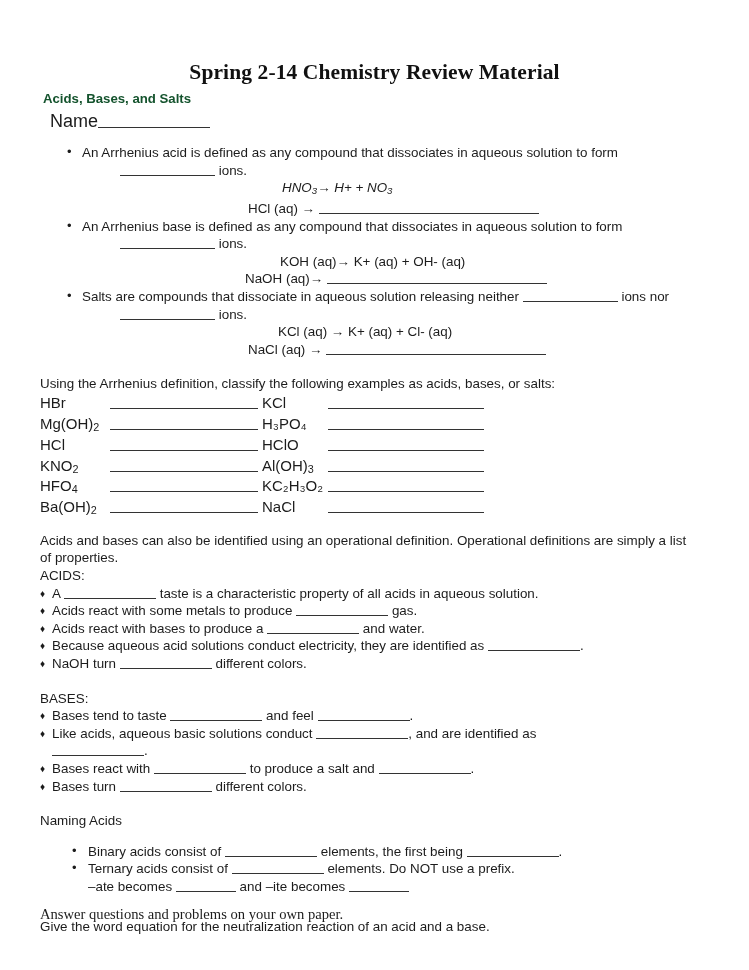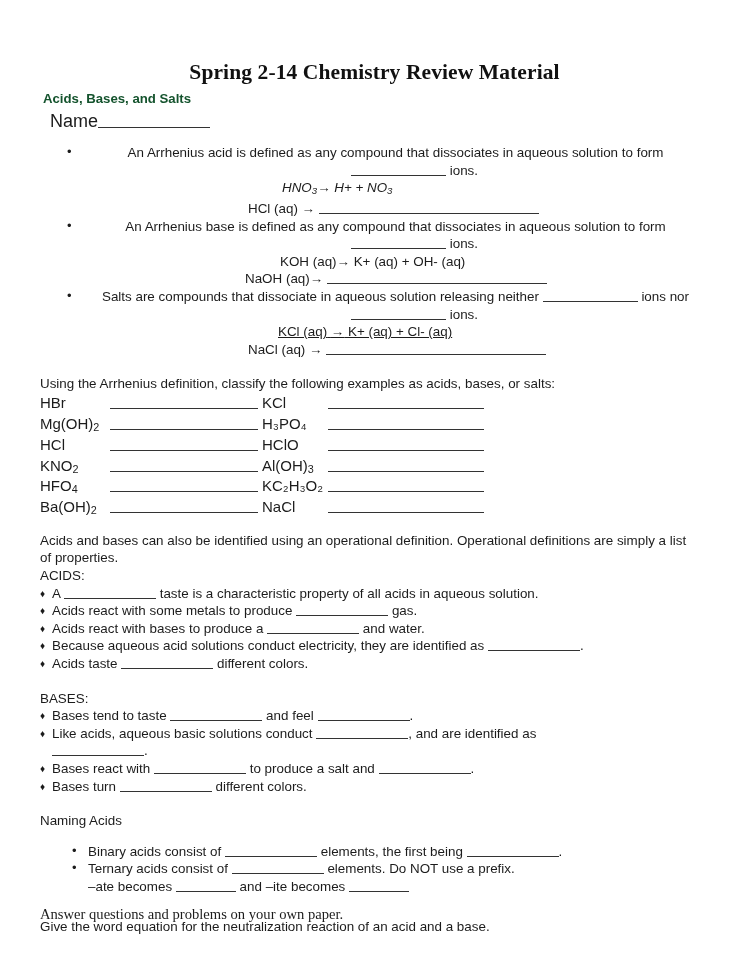--- a/index.html
+++ b/index.html
@@ -61,21 +61,20 @@
     list-style: none;
     margin: 0;
     padding: 0;
   }
   ul.bullets > li {
     position: relative;
     font-size: 13.4px;
     line-height: 17.6px;
     padding-left: 42px;
     margin: 0;
-    text-align: center;
   }
   ul.bullets > li::before {
     content: "\2022";
     position: absolute;
     left: 27px;
     top: -1px;
     font-size: 13px;
   }
   .indent-ions {
     display: inline-block;
@@ -164,21 +163,21 @@
     font-size: 14.6px;
     position: absolute;
     left: 40px;
     top: 906px;
     margin: 0;
   }
   .center-ind-1 { padding-left: 242px; font-style: italic; }
   .center-ind-2 { padding-left: 208px; }
   .center-ind-3 { padding-left: 240px; }
   .center-ind-4 { padding-left: 205px; }
-  .center-ind-5 { padding-left: 238px; text-decoration: underline; }
+  .center-ind-5 { padding-left: 238px; }
   .center-ind-6 { padding-left: 208px; }
 </style>
 </head>
 <body>
 
 <div class="page">
 
   <h1 class="doc-title">Spring 2-14 Chemistry Review Material</h1>
 
   <div class="subject">Acids, Bases, and Salts</div>
@@ -269,21 +268,21 @@
 
   <p class="para"><span>Acids and bases can also be identified using an operational definition. Operational definitions are simply a list</span><br><span>of properties.</span></p>
 
   <p class="para">ACIDS:</p>
 
   <ul class="diamonds">
     <li><span>A</span> <span class="blank b-med"></span> <span>taste is a characteristic property of all acids in aqueous solution.</span></li>
     <li><span>Acids react with some metals to produce</span> <span class="blank b-med"></span> <span>gas.</span></li>
     <li><span>Acids react with bases to produce a</span> <span class="blank b-med"></span> <span>and water.</span></li>
     <li><span>Because aqueous acid solutions conduct electricity, they are identified as</span> <span class="blank b-med"></span><span>.</span></li>
-    <li><span>Acids taste</span> <span class="blank b-med"></span> <span>different colors.</span></li>
+    <li><span>NaOH turn</span> <span class="blank b-med"></span> <span>different colors.</span></li>
   </ul>
 
   <div class="spacer-m"></div>
 
   <p class="para">BASES:</p>
 
   <ul class="diamonds">
     <li><span>Bases tend to taste</span> <span class="blank b-med"></span> <span>and feel</span> <span class="blank b-med"></span><span>.</span></li>
     <li><span>Like acids, aqueous basic solutions conduct</span> <span class="blank b-med"></span><span>, and are identified as</span><br><span class="blank b-med"></span><span>.</span></li>
     <li><span>Bases react with</span> <span class="blank b-med"></span> <span>to produce a salt and</span> <span class="blank b-med"></span><span>.</span></li>

